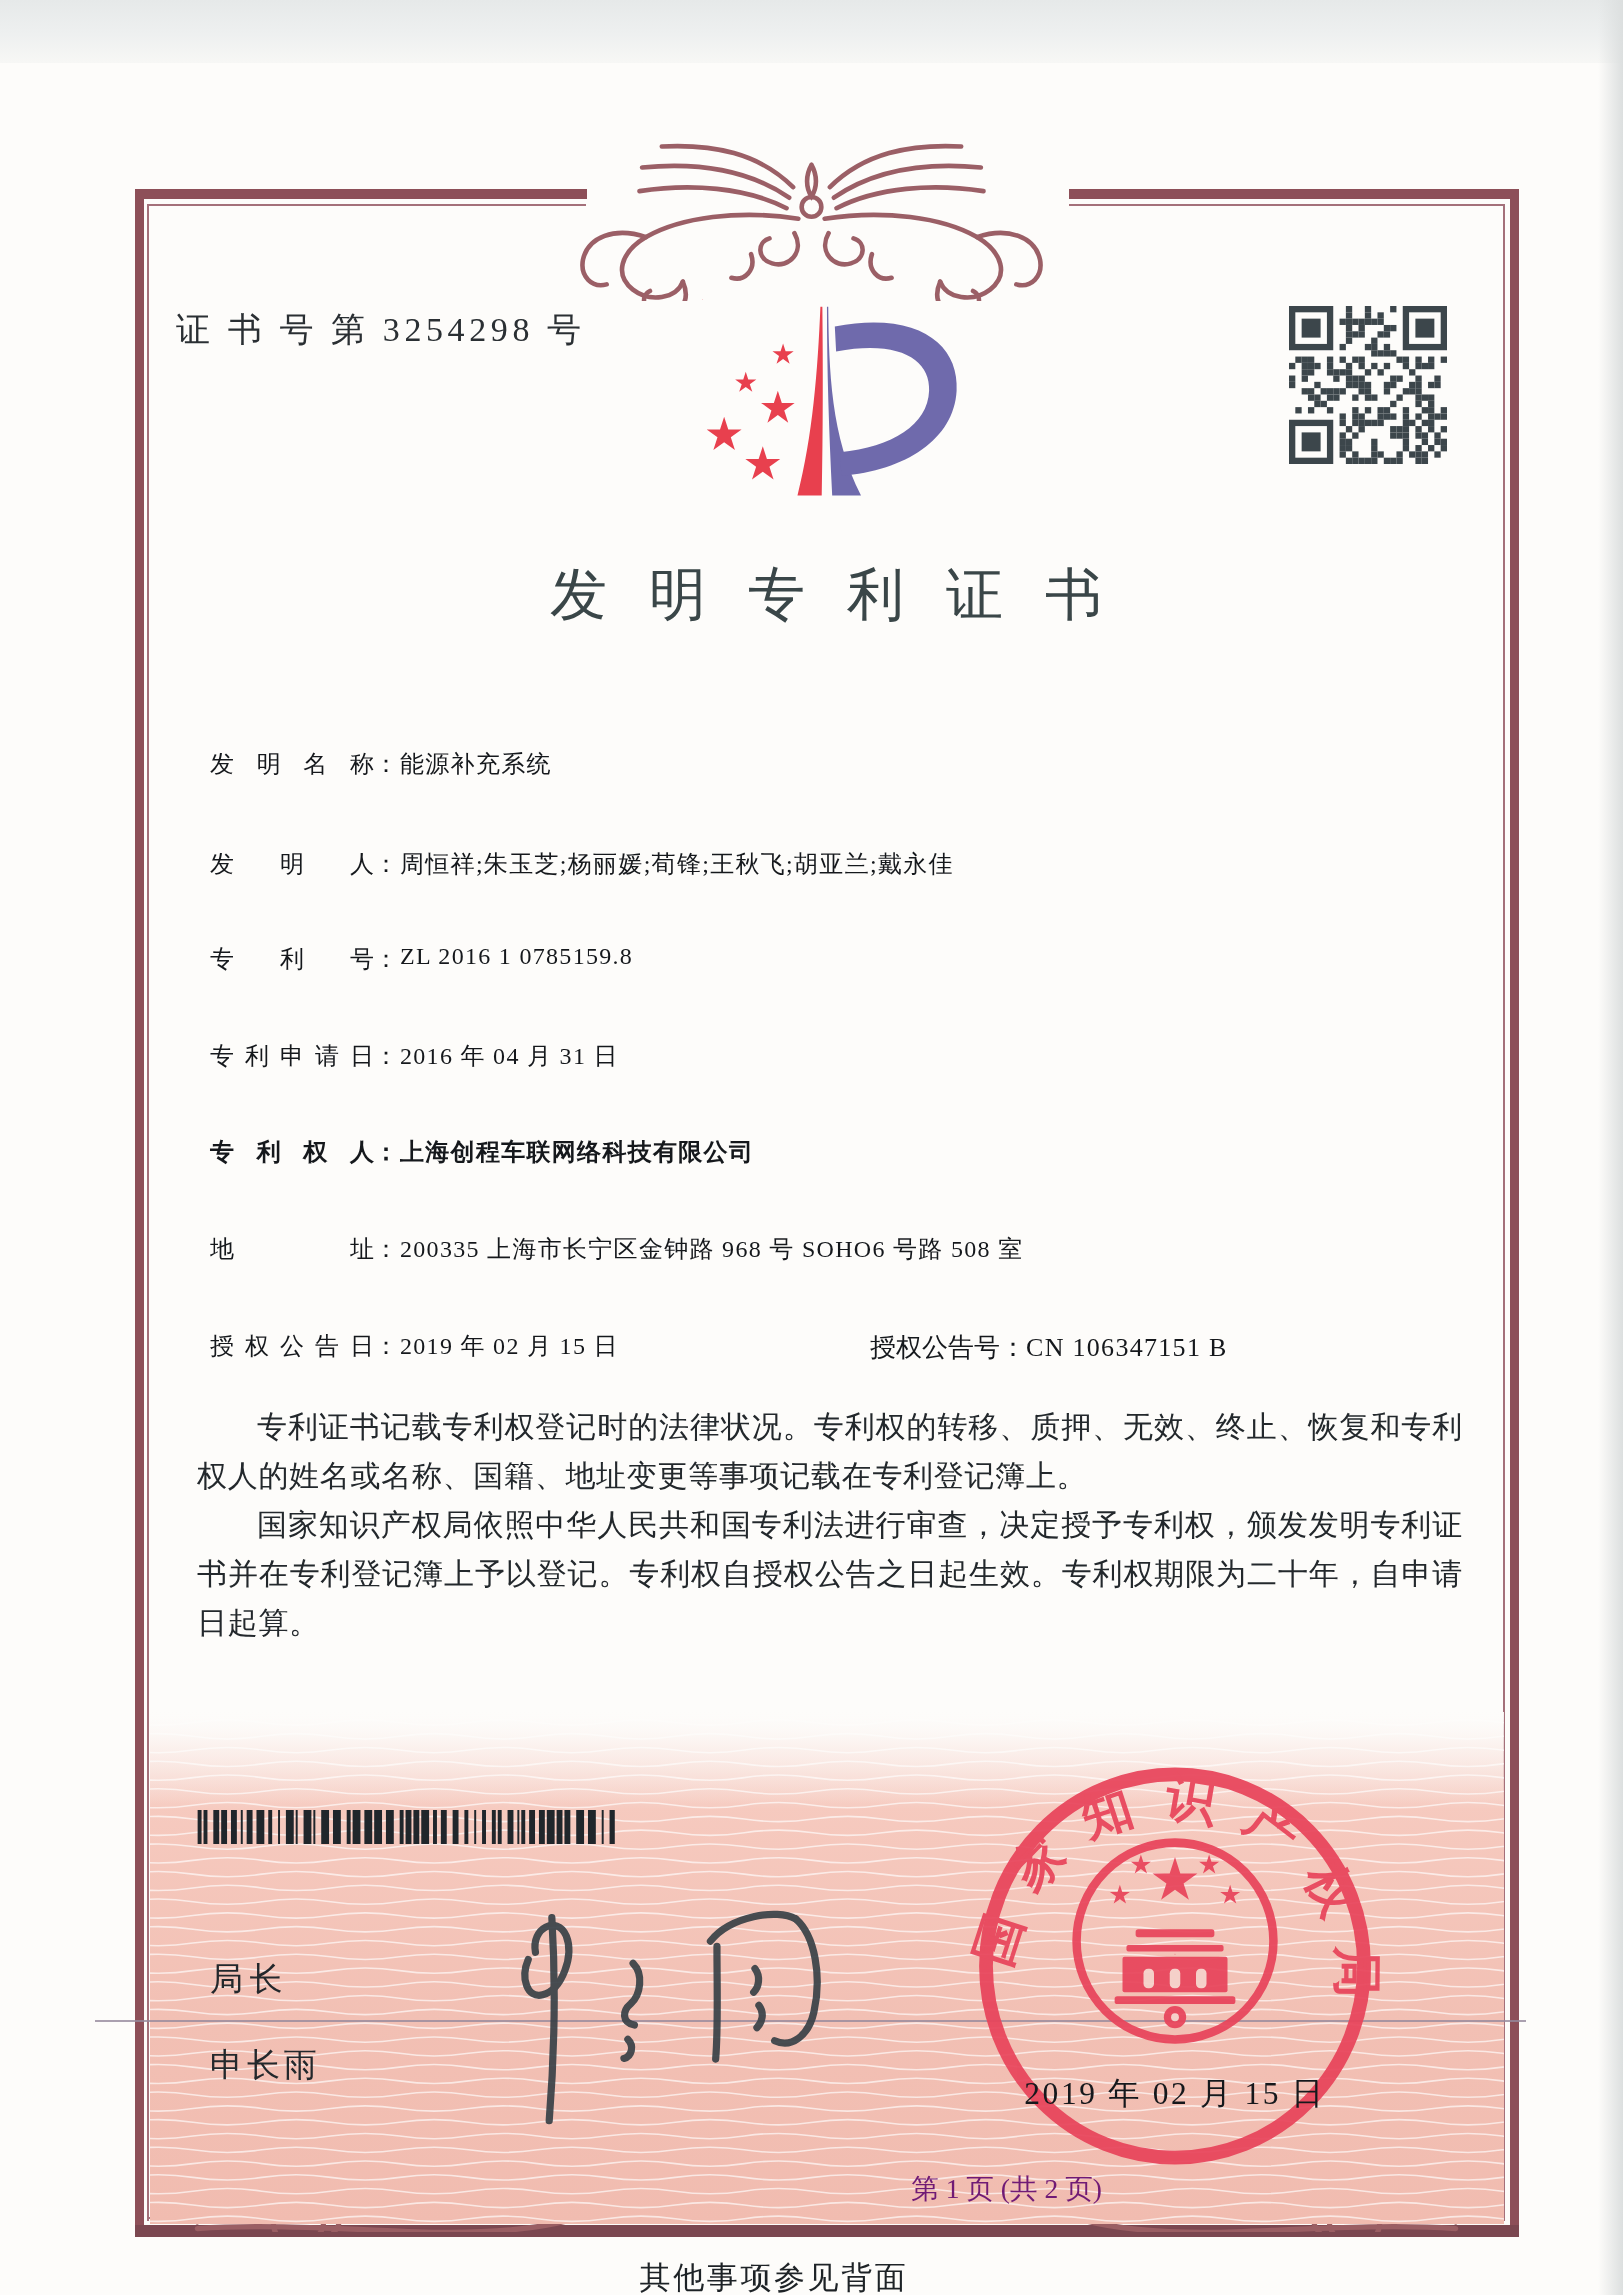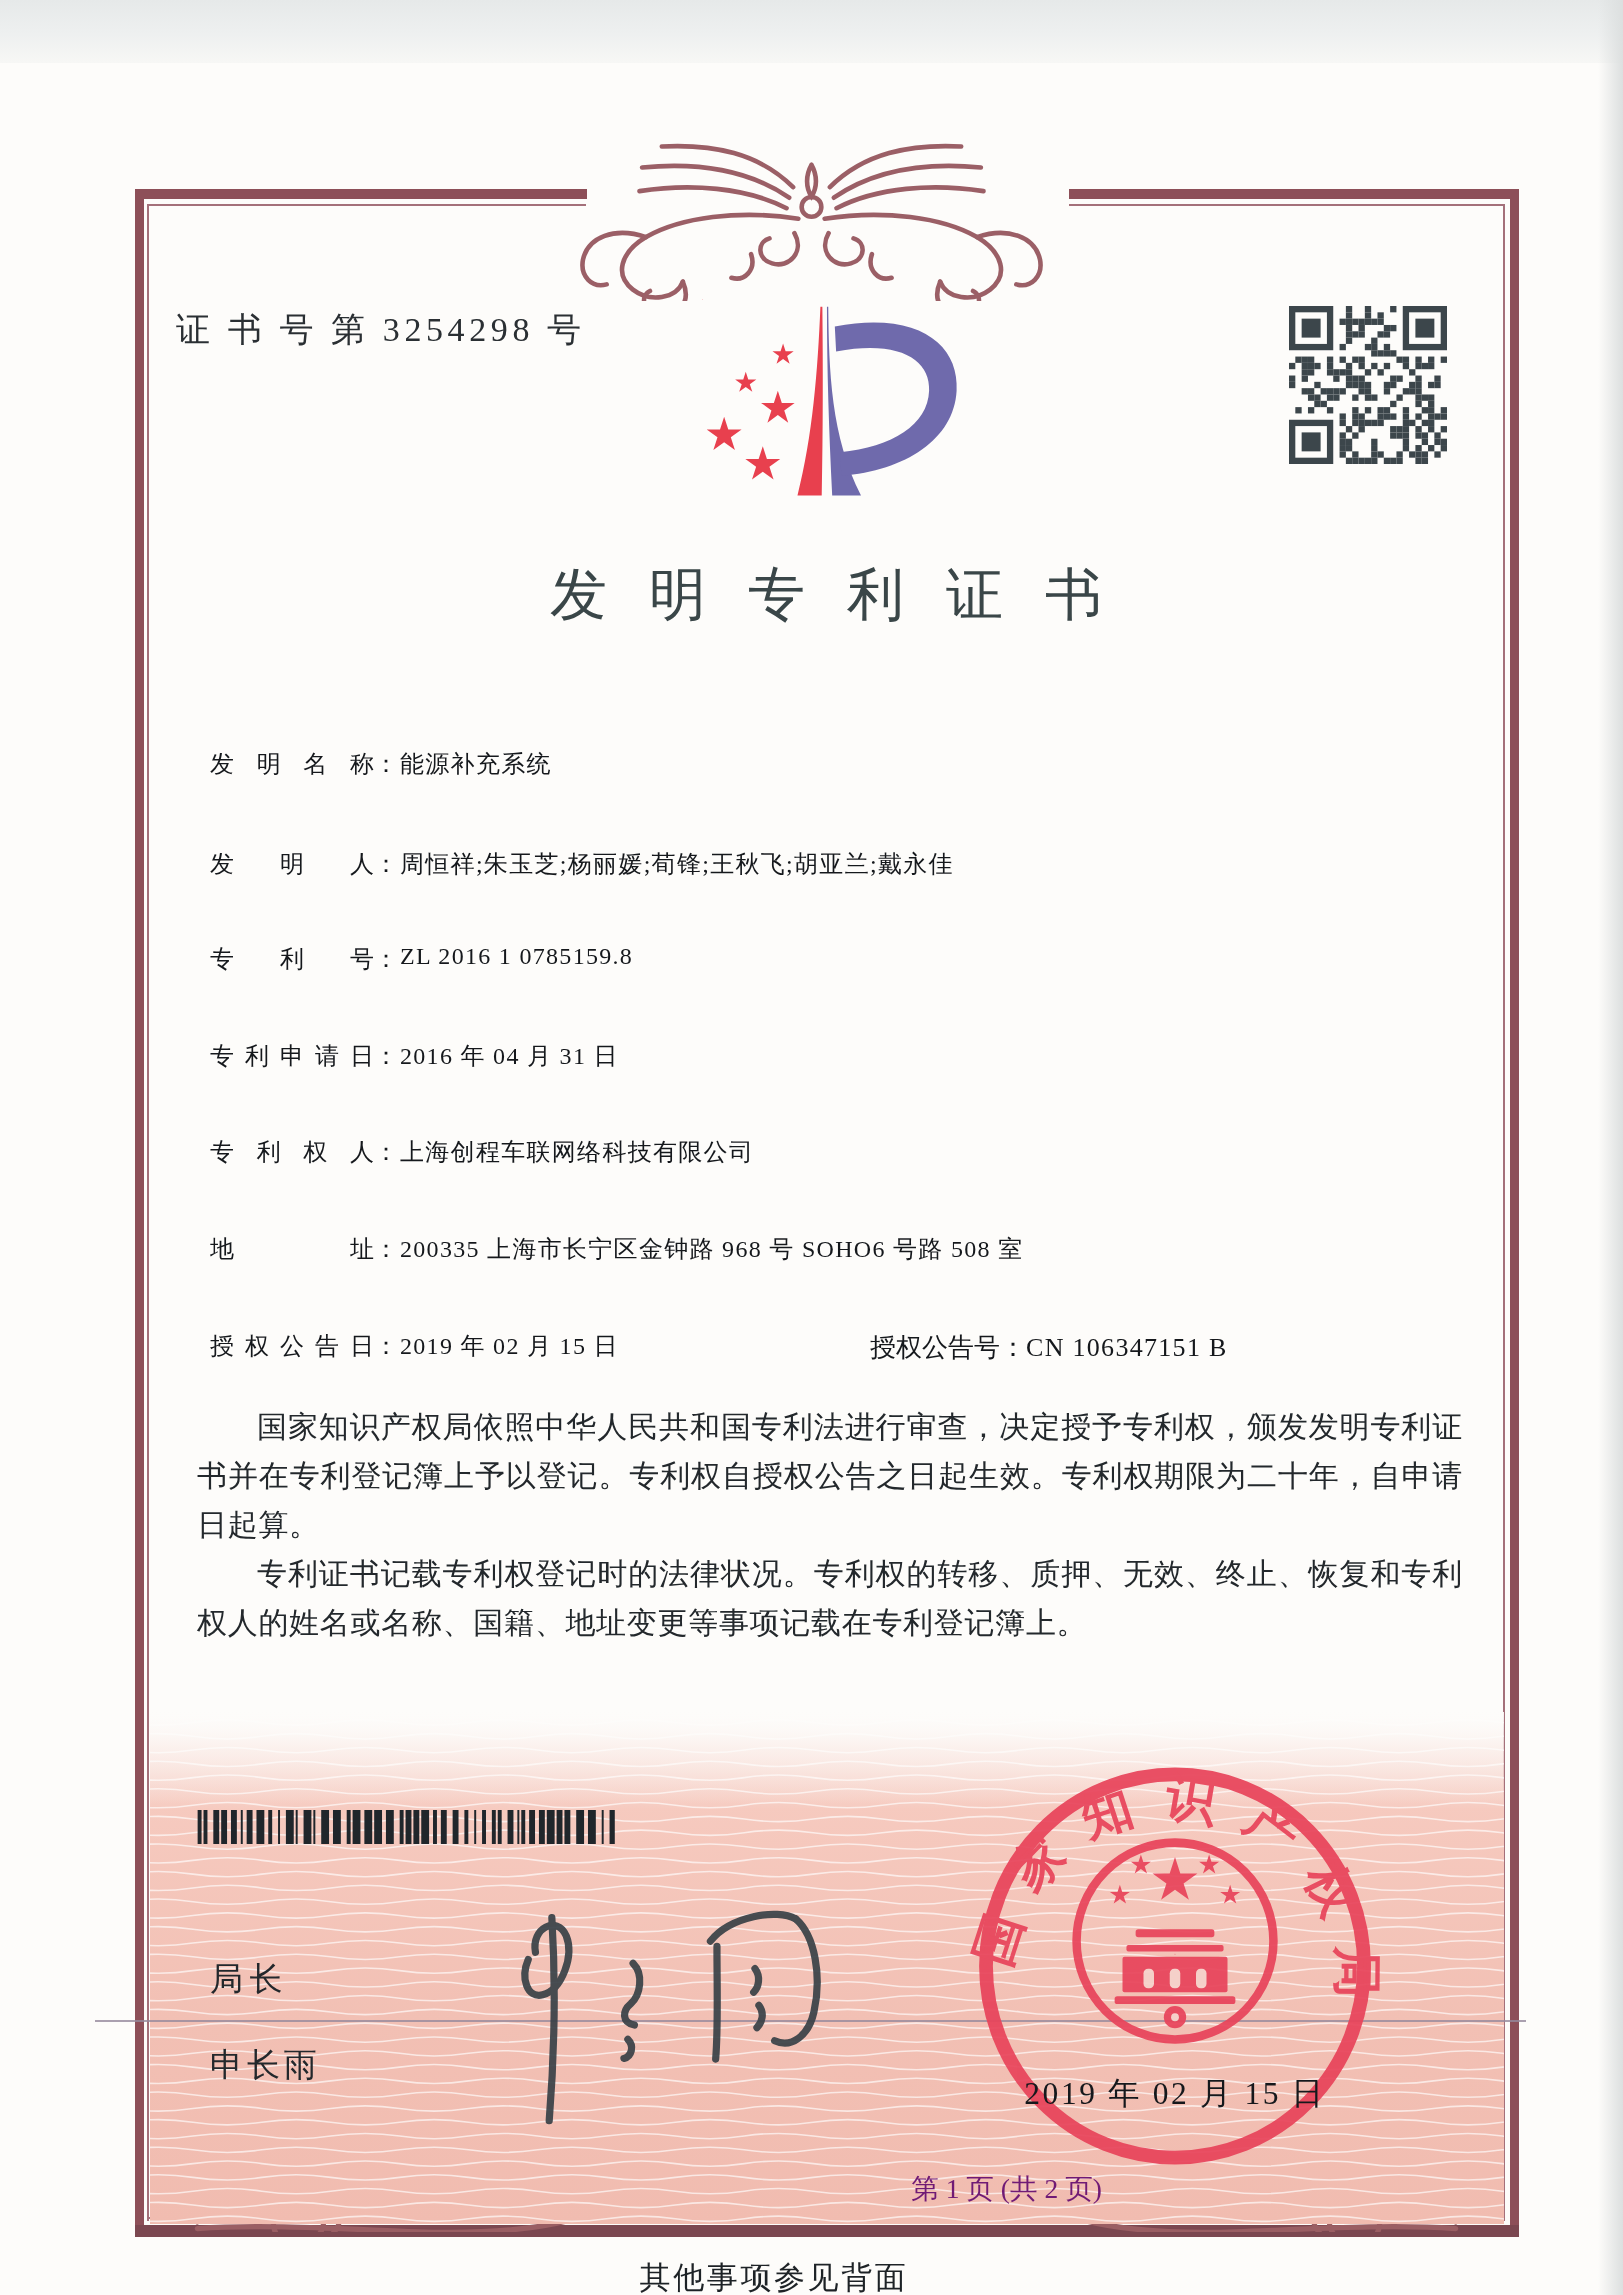--- a/index.html
+++ b/index.html
@@ -354,37 +354,37 @@
   </div>
   <div class="abs frow" style="top:848px;">
     <span class="flabel">发明人</span><span class="fcolon">：</span><span class="fvalue">周恒祥;朱玉芝;杨丽媛;荀锋;王秋飞;胡亚兰;戴永佳</span>
   </div>
   <div class="abs frow" style="top:943px;">
     <span class="flabel">专利号</span><span class="fcolon">：</span><span class="fvalue">ZL 2016 1 0785159.8</span>
   </div>
   <div class="abs frow" style="top:1040px;">
     <span class="flabel">专利申请日</span><span class="fcolon">：</span><span class="fvalue">2016 年 04 月 31 日</span>
   </div>
-  <div class="abs frow" style="top:1136px;">
+  <div class="abs frow" style="top:1136px;font-weight:bold;">
     <span class="flabel">专利权人</span><span class="fcolon">：</span><span class="fvalue">上海创程车联网络科技有限公司</span>
   </div>
   <div class="abs frow" style="top:1233px;">
     <span class="flabel">地址</span><span class="fcolon">：</span><span class="fvalue">200335 上海市长宁区金钟路 968 号 SOHO6 号路 508 室</span>
   </div>
   <div class="abs frow" style="top:1330px;">
     <span class="flabel">授权公告日</span><span class="fcolon">：</span><span class="fvalue">2019 年 02 月 15 日</span>
   </div>
   <div class="abs frow2" style="top:1330px;">
     <span>授权公告号</span><span class="fcolon">：</span><span class="fvalue">CN 106347151 B</span>
   </div>
 </div>
 
 <div class="abs bodytext">
+  <p>专利证书记载专利权登记时的法律状况。专利权的转移、质押、无效、终止、恢复和专利权人的姓名或名称、国籍、地址变更等事项记载在专利登记簿上。</p>
   <p>国家知识产权局依照中华人民共和国专利法进行审查，决定授予专利权，颁发发明专利证书并在专利登记簿上予以登记。专利权自授权公告之日起生效。专利权期限为二十年，自申请日起算。</p>
-  <p>专利证书记载专利权登记时的法律状况。专利权的转移、质押、无效、终止、恢复和专利权人的姓名或名称、国籍、地址变更等事项记载在专利登记簿上。</p>
 </div>
 
 <div class="abs pinkzone">
   <svg id="waves-svg" width="1354" height="512" viewBox="0 0 2062 780">
       <path d="M -40 16 q 52.5 -8 105 0 q 52.5 8 105 0 q 52.5 -8 105 0 q 52.5 8 105 0 q 52.5 -8 105 0 q 52.5 8 105 0 q 52.5 -8 105 0 q 52.5 8 105 0 q 52.5 -8 105 0 q 52.5 8 105 0 q 52.5 -8 105 0 q 52.5 8 105 0 q 52.5 -8 105 0 q 52.5 8 105 0 q 52.5 -8 105 0 q 52.5 8 105 0 q 52.5 -8 105 0 q 52.5 8 105 0 q 52.5 -8 105 0 q 52.5 8 105 0 q 52.5 -8 105 0 q 52.5 8 105 0" fill="none" stroke="rgba(255,255,255,0.65)" stroke-width="2.4" transform="translate(-105 0)"></path>
       <path d="M -40 37 q 52.5 -8 105 0 q 52.5 8 105 0 q 52.5 -8 105 0 q 52.5 8 105 0 q 52.5 -8 105 0 q 52.5 8 105 0 q 52.5 -8 105 0 q 52.5 8 105 0 q 52.5 -8 105 0 q 52.5 8 105 0 q 52.5 -8 105 0 q 52.5 8 105 0 q 52.5 -8 105 0 q 52.5 8 105 0 q 52.5 -8 105 0 q 52.5 8 105 0 q 52.5 -8 105 0 q 52.5 8 105 0 q 52.5 -8 105 0 q 52.5 8 105 0 q 52.5 -8 105 0 q 52.5 8 105 0" fill="none" stroke="rgba(255,255,255,0.65)" stroke-width="2.4"></path>
       <path d="M -40 58 q 52.5 -8 105 0 q 52.5 8 105 0 q 52.5 -8 105 0 q 52.5 8 105 0 q 52.5 -8 105 0 q 52.5 8 105 0 q 52.5 -8 105 0 q 52.5 8 105 0 q 52.5 -8 105 0 q 52.5 8 105 0 q 52.5 -8 105 0 q 52.5 8 105 0 q 52.5 -8 105 0 q 52.5 8 105 0 q 52.5 -8 105 0 q 52.5 8 105 0 q 52.5 -8 105 0 q 52.5 8 105 0 q 52.5 -8 105 0 q 52.5 8 105 0 q 52.5 -8 105 0 q 52.5 8 105 0" fill="none" stroke="rgba(255,255,255,0.65)" stroke-width="2.4" transform="translate(-105 0)"></path>
       <path d="M -40 79 q 52.5 -8 105 0 q 52.5 8 105 0 q 52.5 -8 105 0 q 52.5 8 105 0 q 52.5 -8 105 0 q 52.5 8 105 0 q 52.5 -8 105 0 q 52.5 8 105 0 q 52.5 -8 105 0 q 52.5 8 105 0 q 52.5 -8 105 0 q 52.5 8 105 0 q 52.5 -8 105 0 q 52.5 8 105 0 q 52.5 -8 105 0 q 52.5 8 105 0 q 52.5 -8 105 0 q 52.5 8 105 0 q 52.5 -8 105 0 q 52.5 8 105 0 q 52.5 -8 105 0 q 52.5 8 105 0" fill="none" stroke="rgba(255,255,255,0.65)" stroke-width="2.4"></path>
       <path d="M -40 100 q 52.5 -8 105 0 q 52.5 8 105 0 q 52.5 -8 105 0 q 52.5 8 105 0 q 52.5 -8 105 0 q 52.5 8 105 0 q 52.5 -8 105 0 q 52.5 8 105 0 q 52.5 -8 105 0 q 52.5 8 105 0 q 52.5 -8 105 0 q 52.5 8 105 0 q 52.5 -8 105 0 q 52.5 8 105 0 q 52.5 -8 105 0 q 52.5 8 105 0 q 52.5 -8 105 0 q 52.5 8 105 0 q 52.5 -8 105 0 q 52.5 8 105 0 q 52.5 -8 105 0 q 52.5 8 105 0" fill="none" stroke="rgba(255,255,255,0.65)" stroke-width="2.4" transform="translate(-105 0)"></path>
       <path d="M -40 121 q 52.5 -8 105 0 q 52.5 8 105 0 q 52.5 -8 105 0 q 52.5 8 105 0 q 52.5 -8 105 0 q 52.5 8 105 0 q 52.5 -8 105 0 q 52.5 8 105 0 q 52.5 -8 105 0 q 52.5 8 105 0 q 52.5 -8 105 0 q 52.5 8 105 0 q 52.5 -8 105 0 q 52.5 8 105 0 q 52.5 -8 105 0 q 52.5 8 105 0 q 52.5 -8 105 0 q 52.5 8 105 0 q 52.5 -8 105 0 q 52.5 8 105 0 q 52.5 -8 105 0 q 52.5 8 105 0" fill="none" stroke="rgba(255,255,255,0.65)" stroke-width="2.4"></path>

